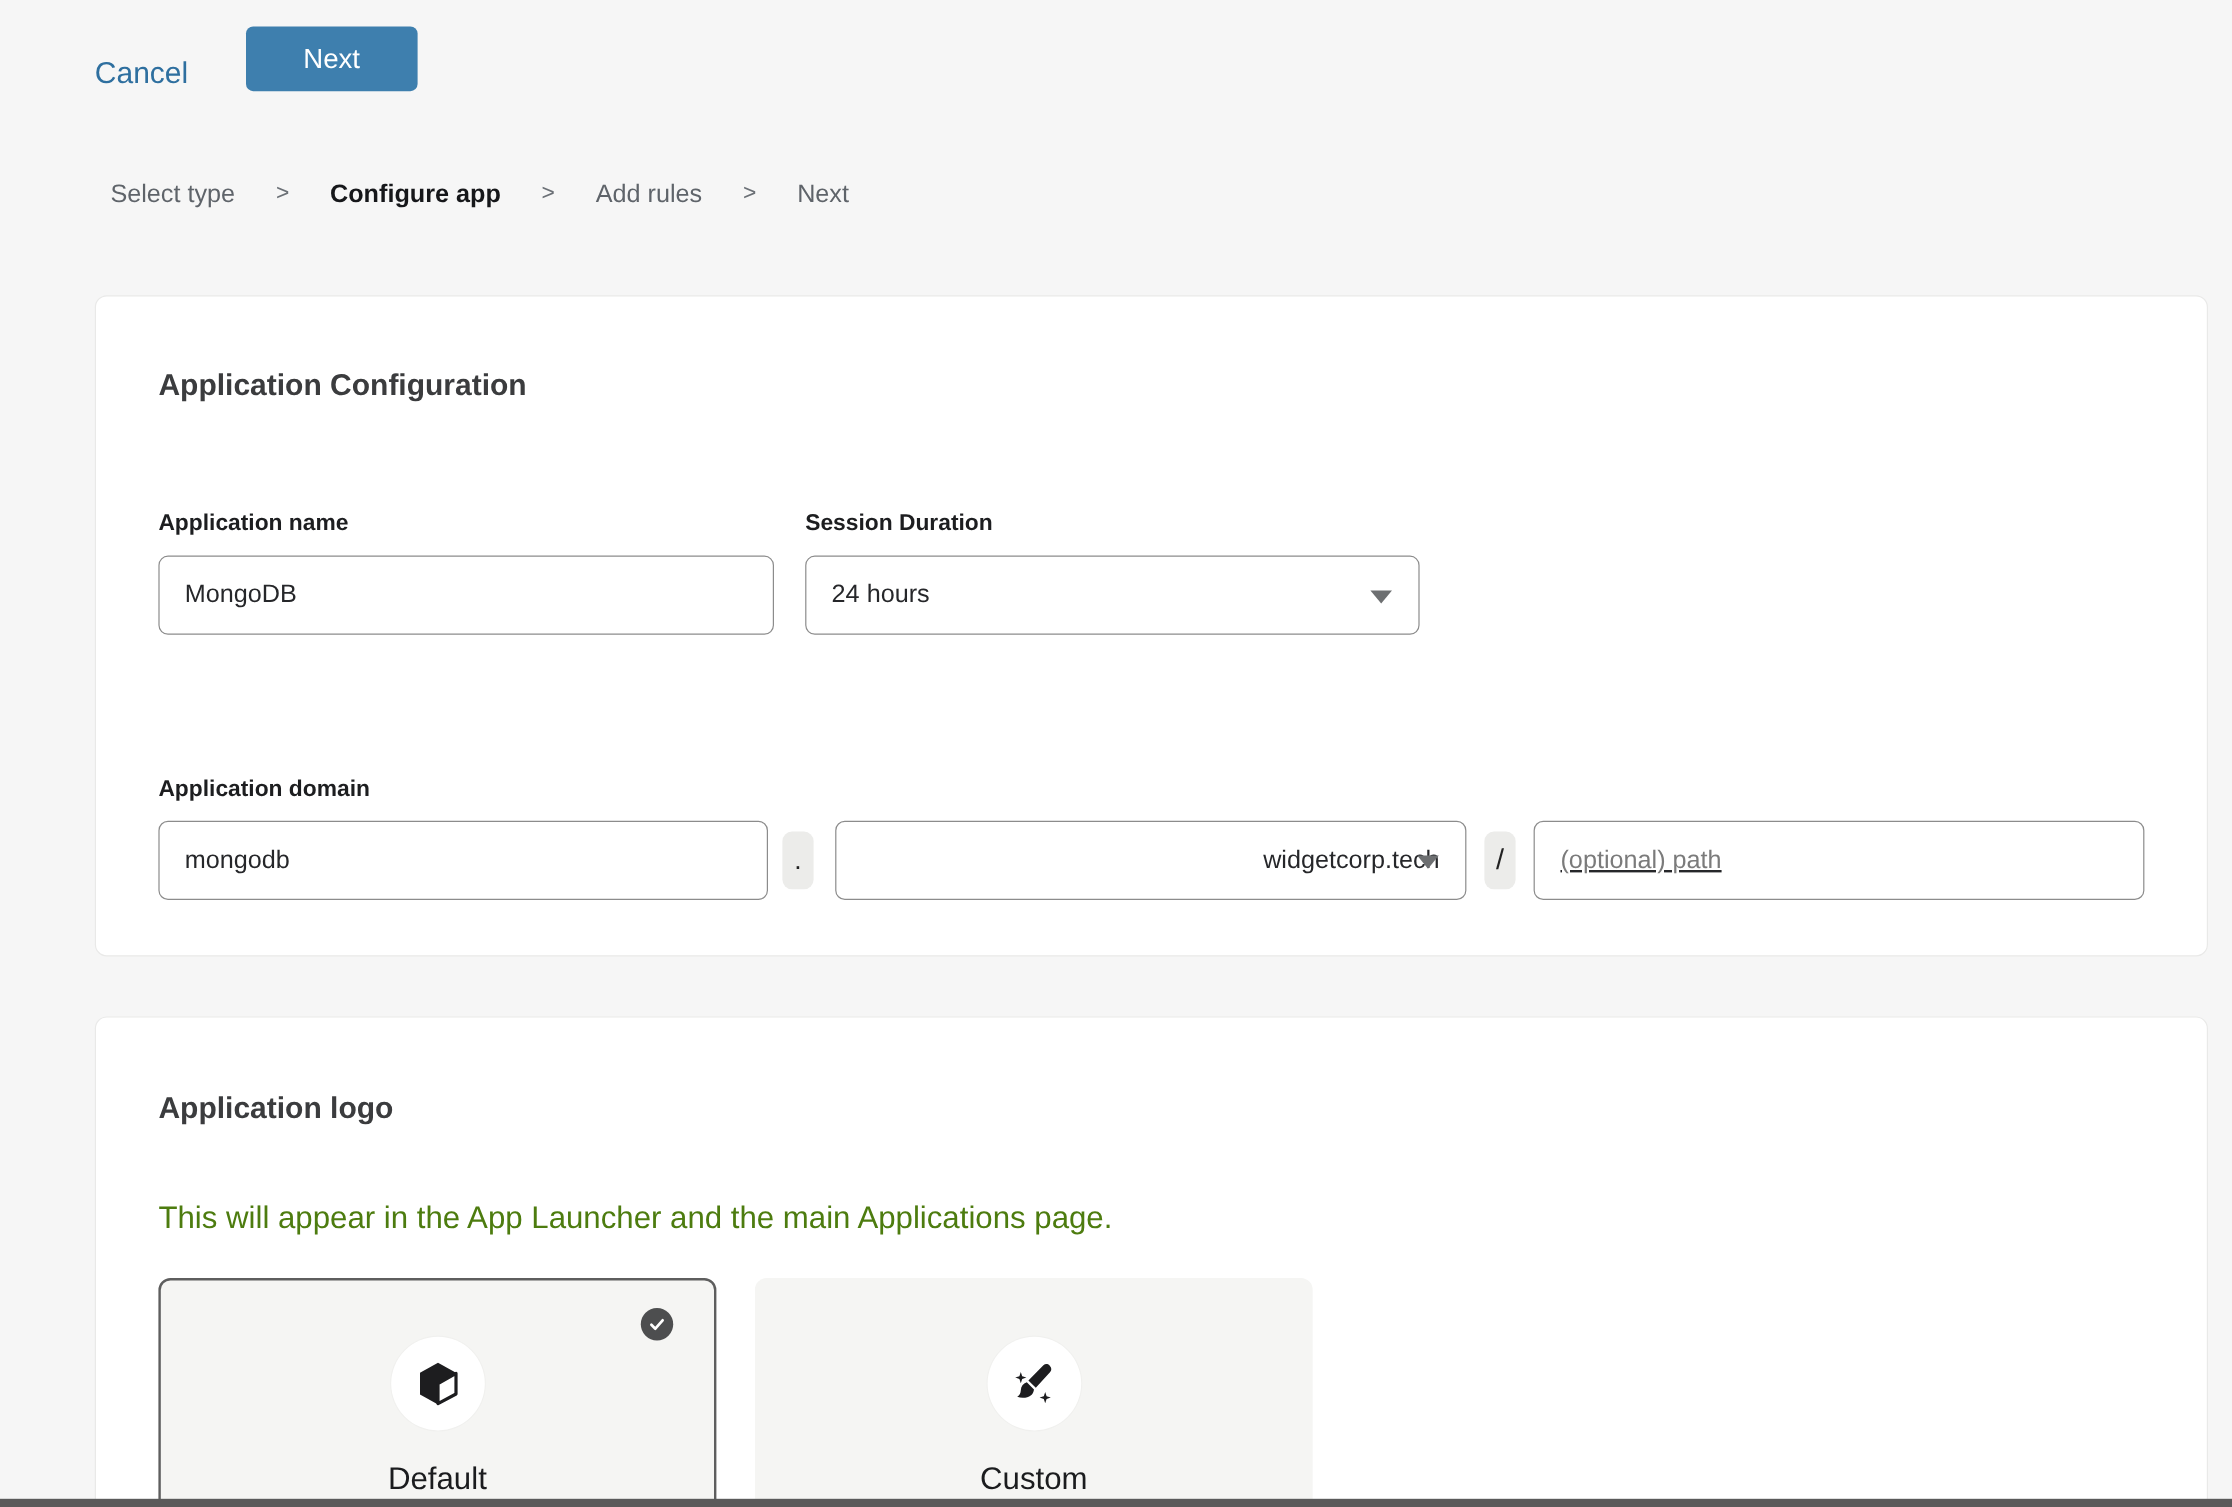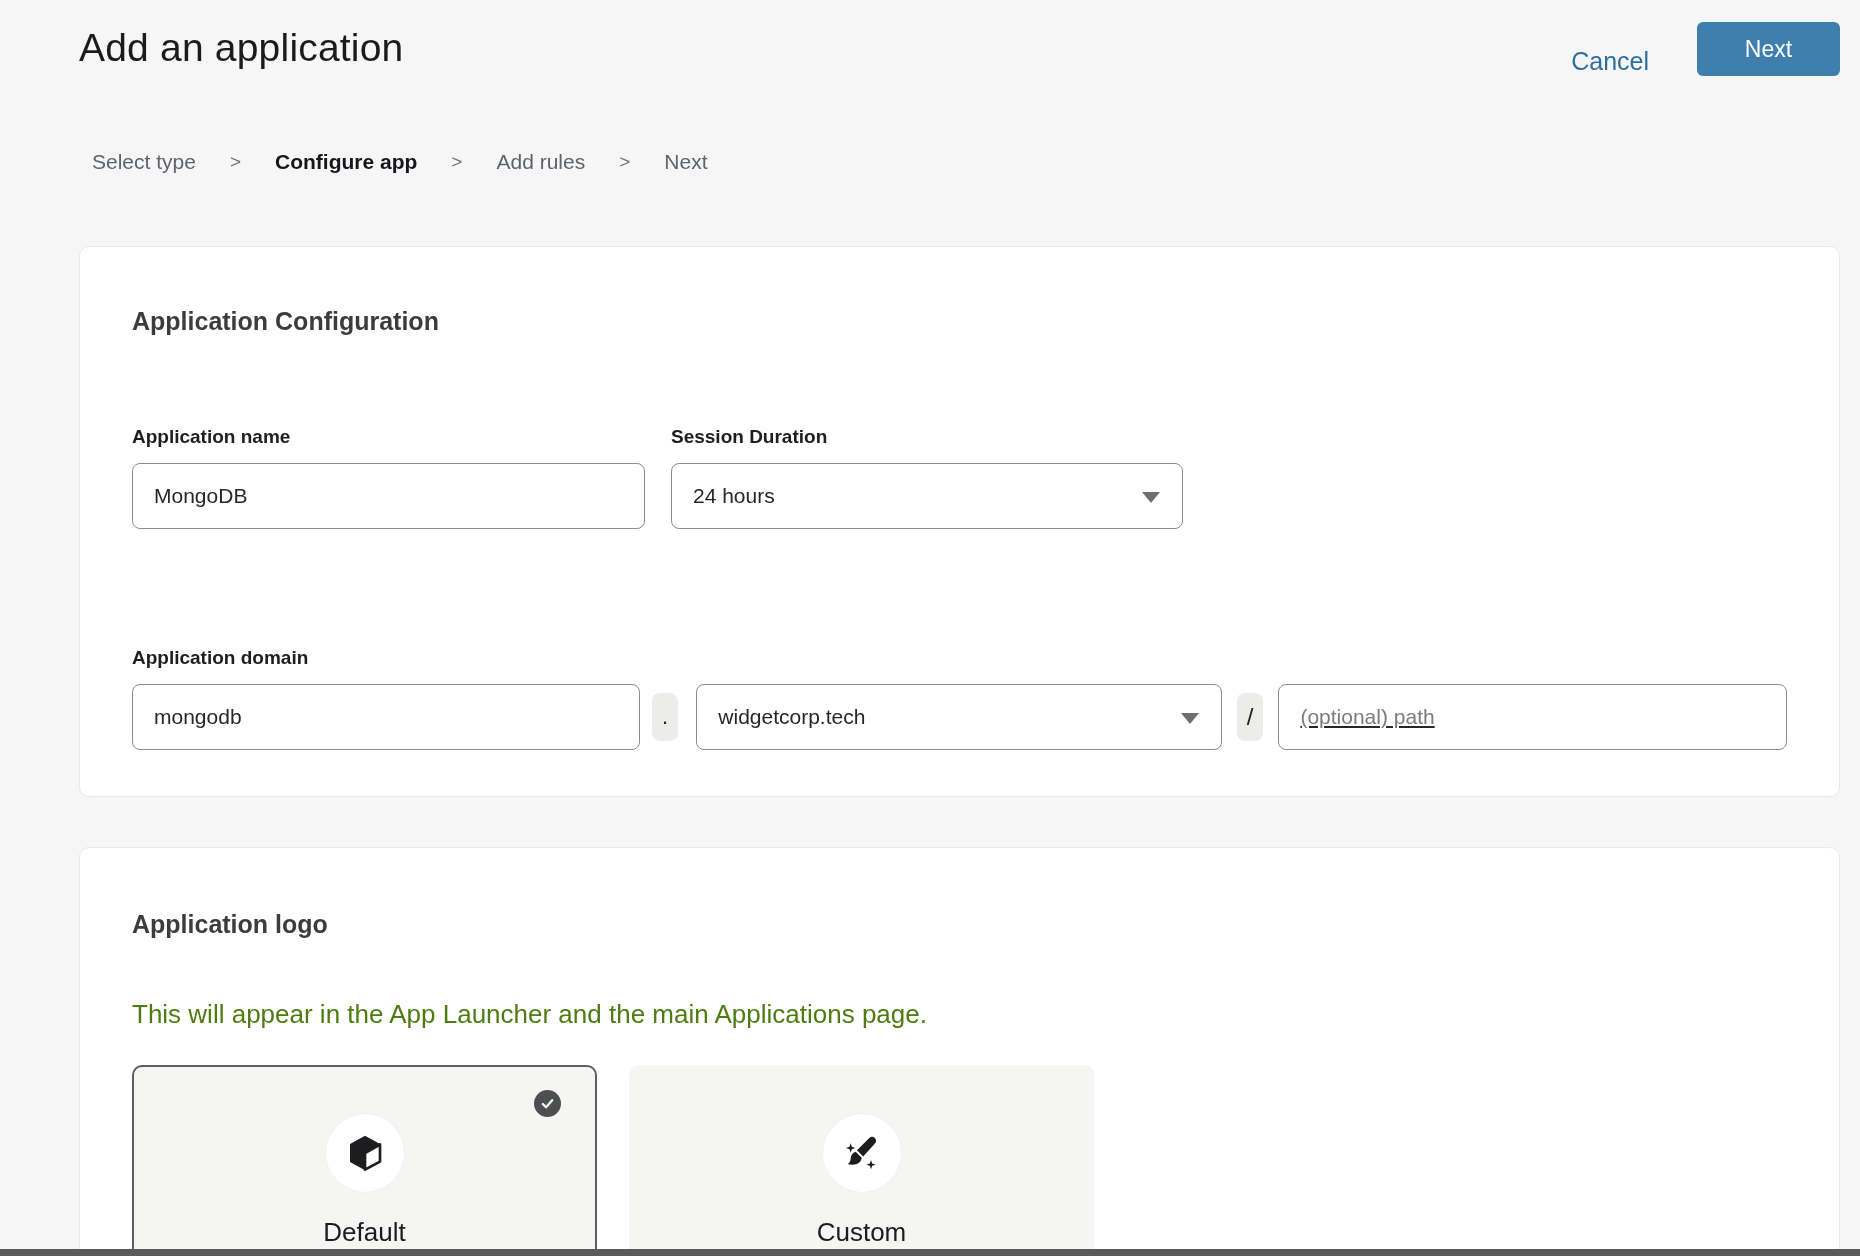--- a/index.html
+++ b/index.html
@@ -77,21 +77,21 @@
   .domain-row { display:flex; align-items:flex-start; margin-top:0; }
   .domain-row .text-input, .domain-row .select-box { margin-top:15px; }
   .sep-badge {
     width:27px; height:48px; background:#ececea; border-radius:8px;
     display:flex; align-items:center; justify-content:center;
     font-size:22px; color:#222; margin-top:24px;
   }
   .sep-dot  { margin-left:12px; margin-right:18px; }
   .sep-slash{ margin-left:15px; margin-right:15px; font-size:24px; }
   .w-subdomain { width:513px; }
-  .w-domain    { width:531px; }
+  .w-domain    { width:531px;justify-content:flex-end; }
   .w-path      { width:514px;text-decoration:underline; }
 
   
   .card-desc { margin-top:60px; font-size:26px; color:#4d7c0f; }
   .logo-tiles { display:flex; gap:32px; margin-top:35px; }
   .logo-tile {
     position:relative; width:465px; height:260px; background:#f5f5f3;
     border-radius:10px; cursor:pointer; border:2px solid transparent;
     display:flex; flex-direction:column; align-items:center;
   }
@@ -115,21 +115,20 @@
     position:absolute; left:0; bottom:0; width:100%; height:7px;
     background:#5a5a5a; z-index:5;
   }
 </style>
 </head>
 <body>
 
 <div class="page">
 
   <div class="header">
-    <h1 class="page-title">Add an application</h1>
     <div class="header-actions">
       <button class="cancel-link">Cancel</button>
       <button class="next-btn">Next</button>
     </div>
   </div>
 
   <nav class="breadcrumb">
     <span class="crumb">Select type</span>
     <span class="crumb-sep">&gt;</span>
     <span class="crumb active">Configure app</span>

